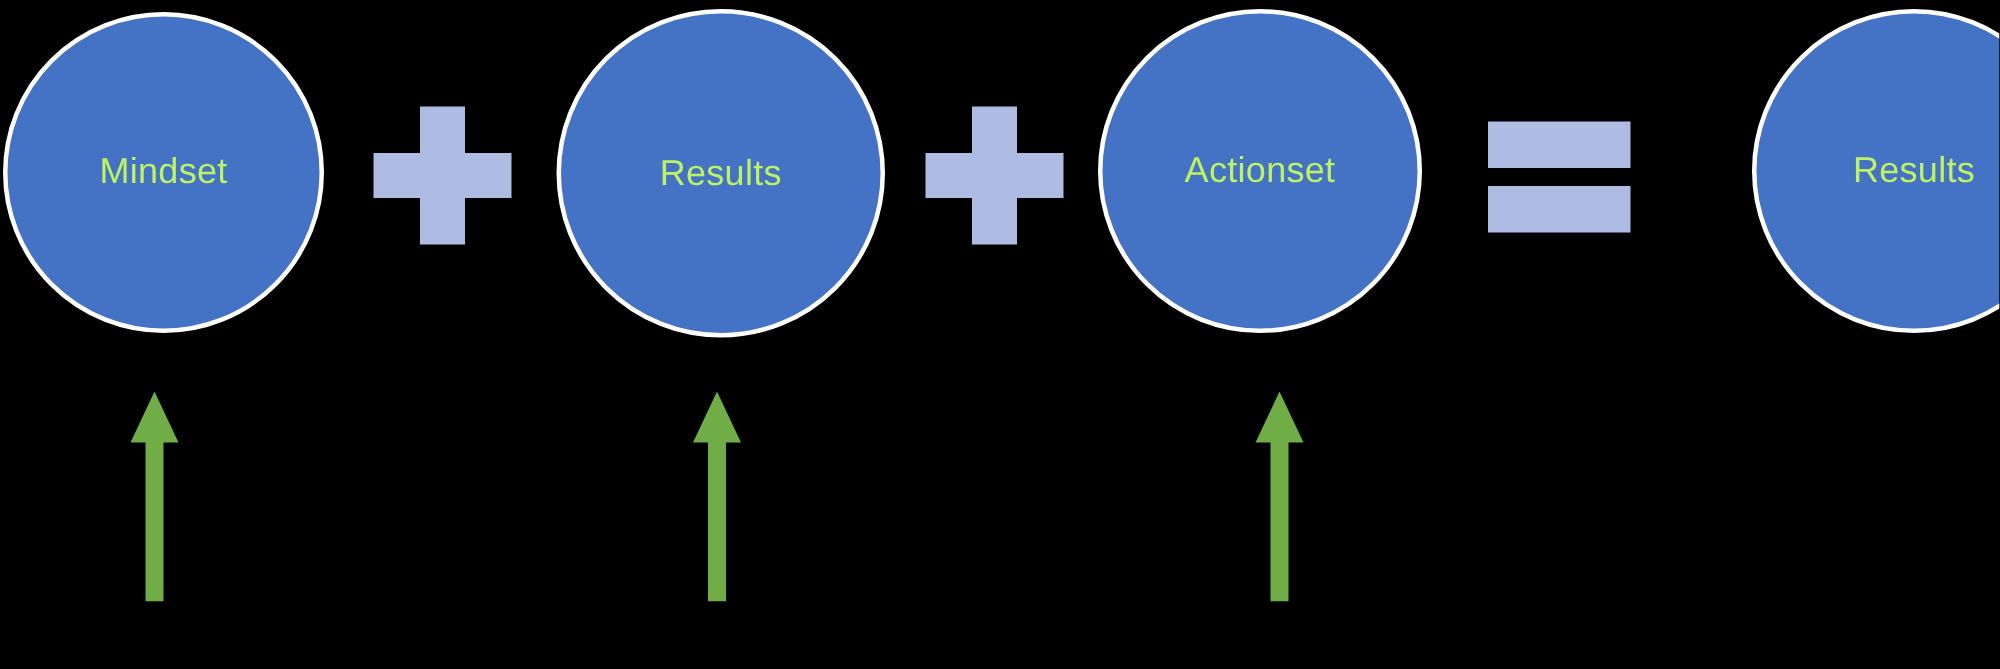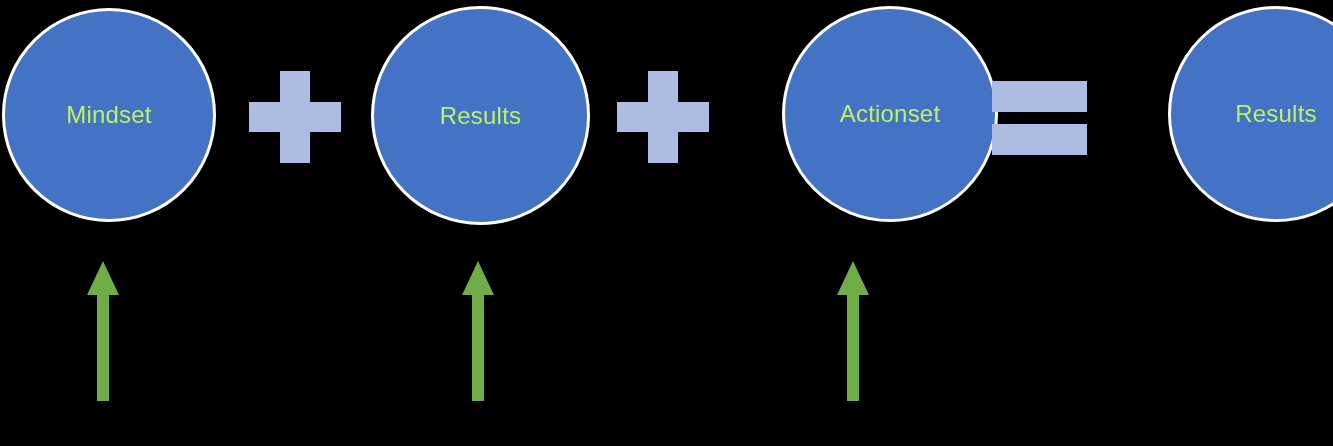--- a/index.html
+++ b/index.html
@@ -32,21 +32,21 @@
     font-size: 24px;
     font-weight: 400;
     line-height: 1;
     letter-spacing: 0.2px;
     white-space: nowrap;
     font-family: "Liberation Sans", sans-serif;
   }
 
   #circle-mindset   { left: 2px;    top: 8px; width: 214px; height: 214px; }
   #circle-skillset  { left: 371px;  top: 6px; width: 219px; height: 219px; }
-  #circle-actionset { left: 782px;  top: 6px; width: 216px; height: 216px; }
+  #circle-actionset { left: 732px;  top: 6px; width: 216px; height: 216px; }
   #circle-results   { left: 1168px; top: 6px; width: 216px; height: 216px; }
 
   
   .op-plus {
     position: absolute;
     width: 92px;
     height: 92px;
   }
   .op-plus .bar-h,
   .op-plus .bar-v {

